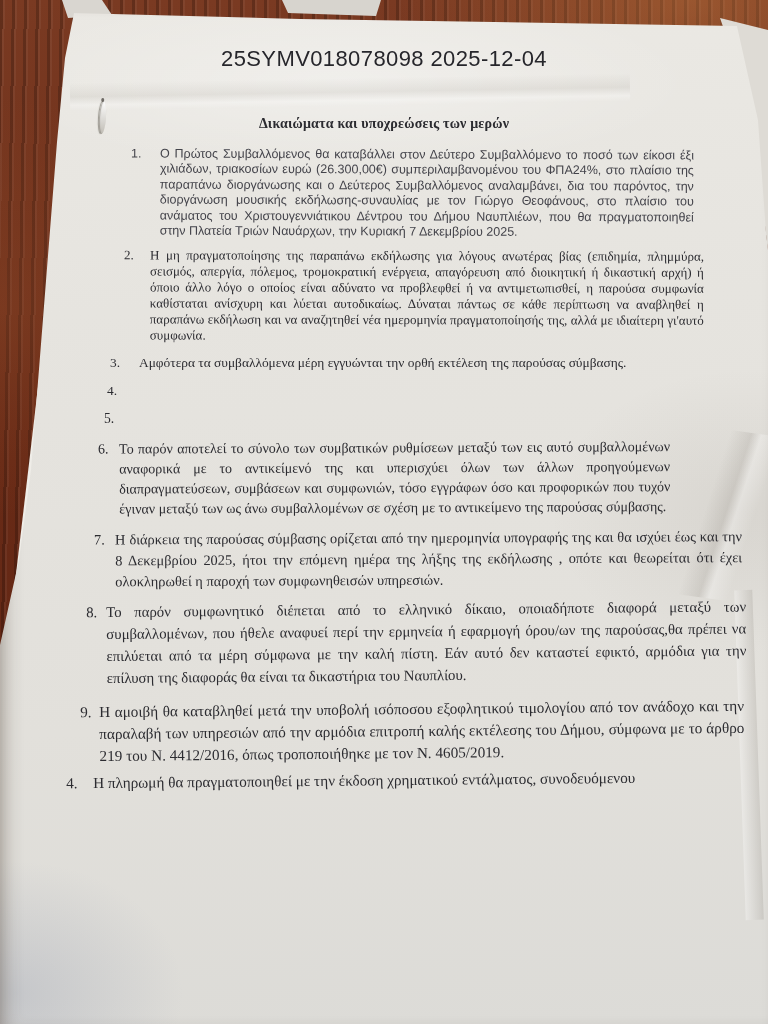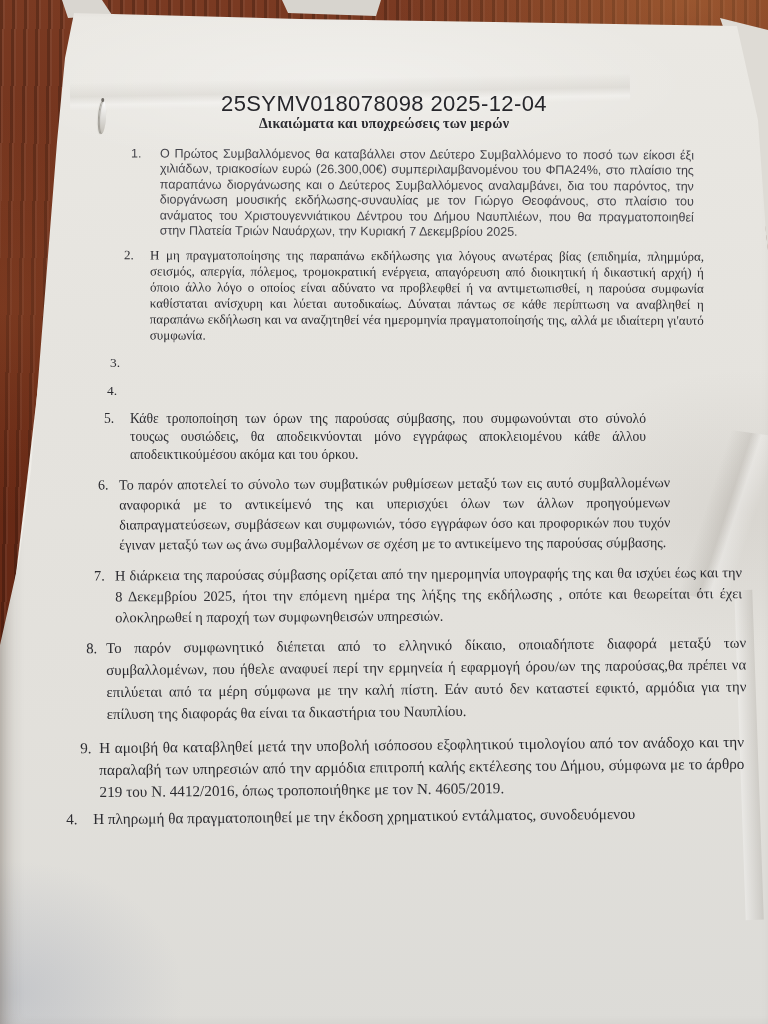--- a/index.html
+++ b/index.html
@@ -49,21 +49,21 @@
     transform:rotate(4deg);
     background:linear-gradient(180deg,rgba(255,255,255,0.85),rgba(160,155,145,0.55));
     box-shadow:-1px 0 1px rgba(90,85,75,0.55), inset 1px 0 1px rgba(110,105,95,0.5);
   }
   .staple::before{content:"";position:absolute;left:1px;top:-3px;width:3px;height:4px;border-radius:50%;
     background:rgba(70,66,60,0.75);}
   
   .header-code{
     position:absolute;top:46px;left:0;right:0;text-align:center;
     font-family:"Liberation Sans","DejaVu Sans",sans-serif;
-    font-size:22px;letter-spacing:0.4px;color:#26262b;margin-top:45px;
+    font-size:22px;letter-spacing:0.4px;color:#26262b;
   }
   .doc-title{
     position:absolute;top:116px;left:0;right:0;text-align:center;
     font-weight:bold;font-size:14px;letter-spacing:0.2px;color:#2b2b30;
   }
   .clauses{position:absolute;top:146px;left:0;right:0;color:#2c2c31;}
   .clause{display:flex;align-items:flex-start;}
   .clause .num{flex:0 0 auto;}
   .clause .txt{flex:1 1 auto;text-align:justify;}
   
@@ -111,27 +111,27 @@
       <div class="clause c1">
         <span class="num">1.</span>
         <span class="txt">Ο Πρώτος Συμβαλλόμενος θα καταβάλλει στον Δεύτερο Συμβαλλόμενο το ποσό των είκοσι έξι χιλιάδων, τριακοσίων ευρώ (26.300,00€) συμπεριλαμβανομένου του ΦΠΑ24%, στο πλαίσιο της παραπάνω διοργάνωσης και ο Δεύτερος Συμβαλλόμενος αναλαμβάνει, δια του παρόντος, την διοργάνωση μουσικής εκδήλωσης-συναυλίας με τον Γιώργο Θεοφάνους, στο πλαίσιο του ανάματος του Χριστουγεννιάτικου Δέντρου του Δήμου Ναυπλιέων, που θα πραγματοποιηθεί στην Πλατεία Τριών Ναυάρχων, την Κυριακή 7 Δεκεμβρίου 2025.</span>
       </div>
       <div class="clause c2">
         <span class="num">2.</span>
         <span class="txt">Η μη πραγματοποίησης της παραπάνω εκδήλωσης για λόγους ανωτέρας βίας (επιδημία, πλημμύρα, σεισμός, απεργία, πόλεμος, τρομοκρατική ενέργεια, απαγόρευση από διοικητική ή δικαστική αρχή) ή όποιο άλλο λόγο ο οποίος είναι αδύνατο να προβλεφθεί ή να αντιμετωπισθεί, η παρούσα συμφωνία καθίσταται ανίσχυρη και λύεται αυτοδικαίως. Δύναται πάντως σε κάθε περίπτωση να αναβληθεί η παραπάνω εκδήλωση και να αναζητηθεί νέα ημερομηνία πραγματοποίησής της, αλλά με ιδιαίτερη γι'αυτό συμφωνία.</span>
       </div>
       <div class="clause c3">
         <span class="num">3.</span>
+        <span class="txt">Αμφότερα τα συμβαλλόμενα μέρη εγγυώνται την ορθή εκτέλεση της παρούσας σύμβασης.</span>
       </div>
       <div class="clause c4">
         <span class="num">4.</span>
       </div>
       <div class="clause c5">
         <span class="num">5.</span>
-        <span class="txt">Κάθε τροποποίηση των όρων της παρούσας σύμβασης, που συμφωνούνται στο σύνολό τουςως ουσιώδεις, θα αποδεικνύονται μόνο εγγράφως αποκλειομένου κάθε άλλου αποδεικτικούμέσου ακόμα και του όρκου.</span>
       </div>
       <div class="clause c6">
         <span class="num">6.</span>
         <span class="txt">Το παρόν αποτελεί το σύνολο των συμβατικών ρυθμίσεων μεταξύ των εις αυτό συμβαλλομένων αναφορικά με το αντικείμενό της και υπερισχύει όλων των άλλων προηγούμενων διαπραγματεύσεων, συμβάσεων και συμφωνιών, τόσο εγγράφων όσο και προφορικών που τυχόν έγιναν μεταξύ των ως άνω συμβαλλομένων σε σχέση με το αντικείμενο της παρούσας σύμβασης.</span>
       </div>
       <div class="clause c7">
         <span class="num">7.</span>
         <span class="txt">Η διάρκεια της παρούσας σύμβασης ορίζεται από την ημερομηνία υπογραφής της και θα ισχύει έως και την 8 Δεκεμβρίου  2025, ήτοι την επόμενη ημέρα της λήξης της εκδήλωσης , οπότε και θεωρείται ότι έχει ολοκληρωθεί η παροχή των συμφωνηθεισών υπηρεσιών.</span>
       </div>
       <div class="clause c8">

